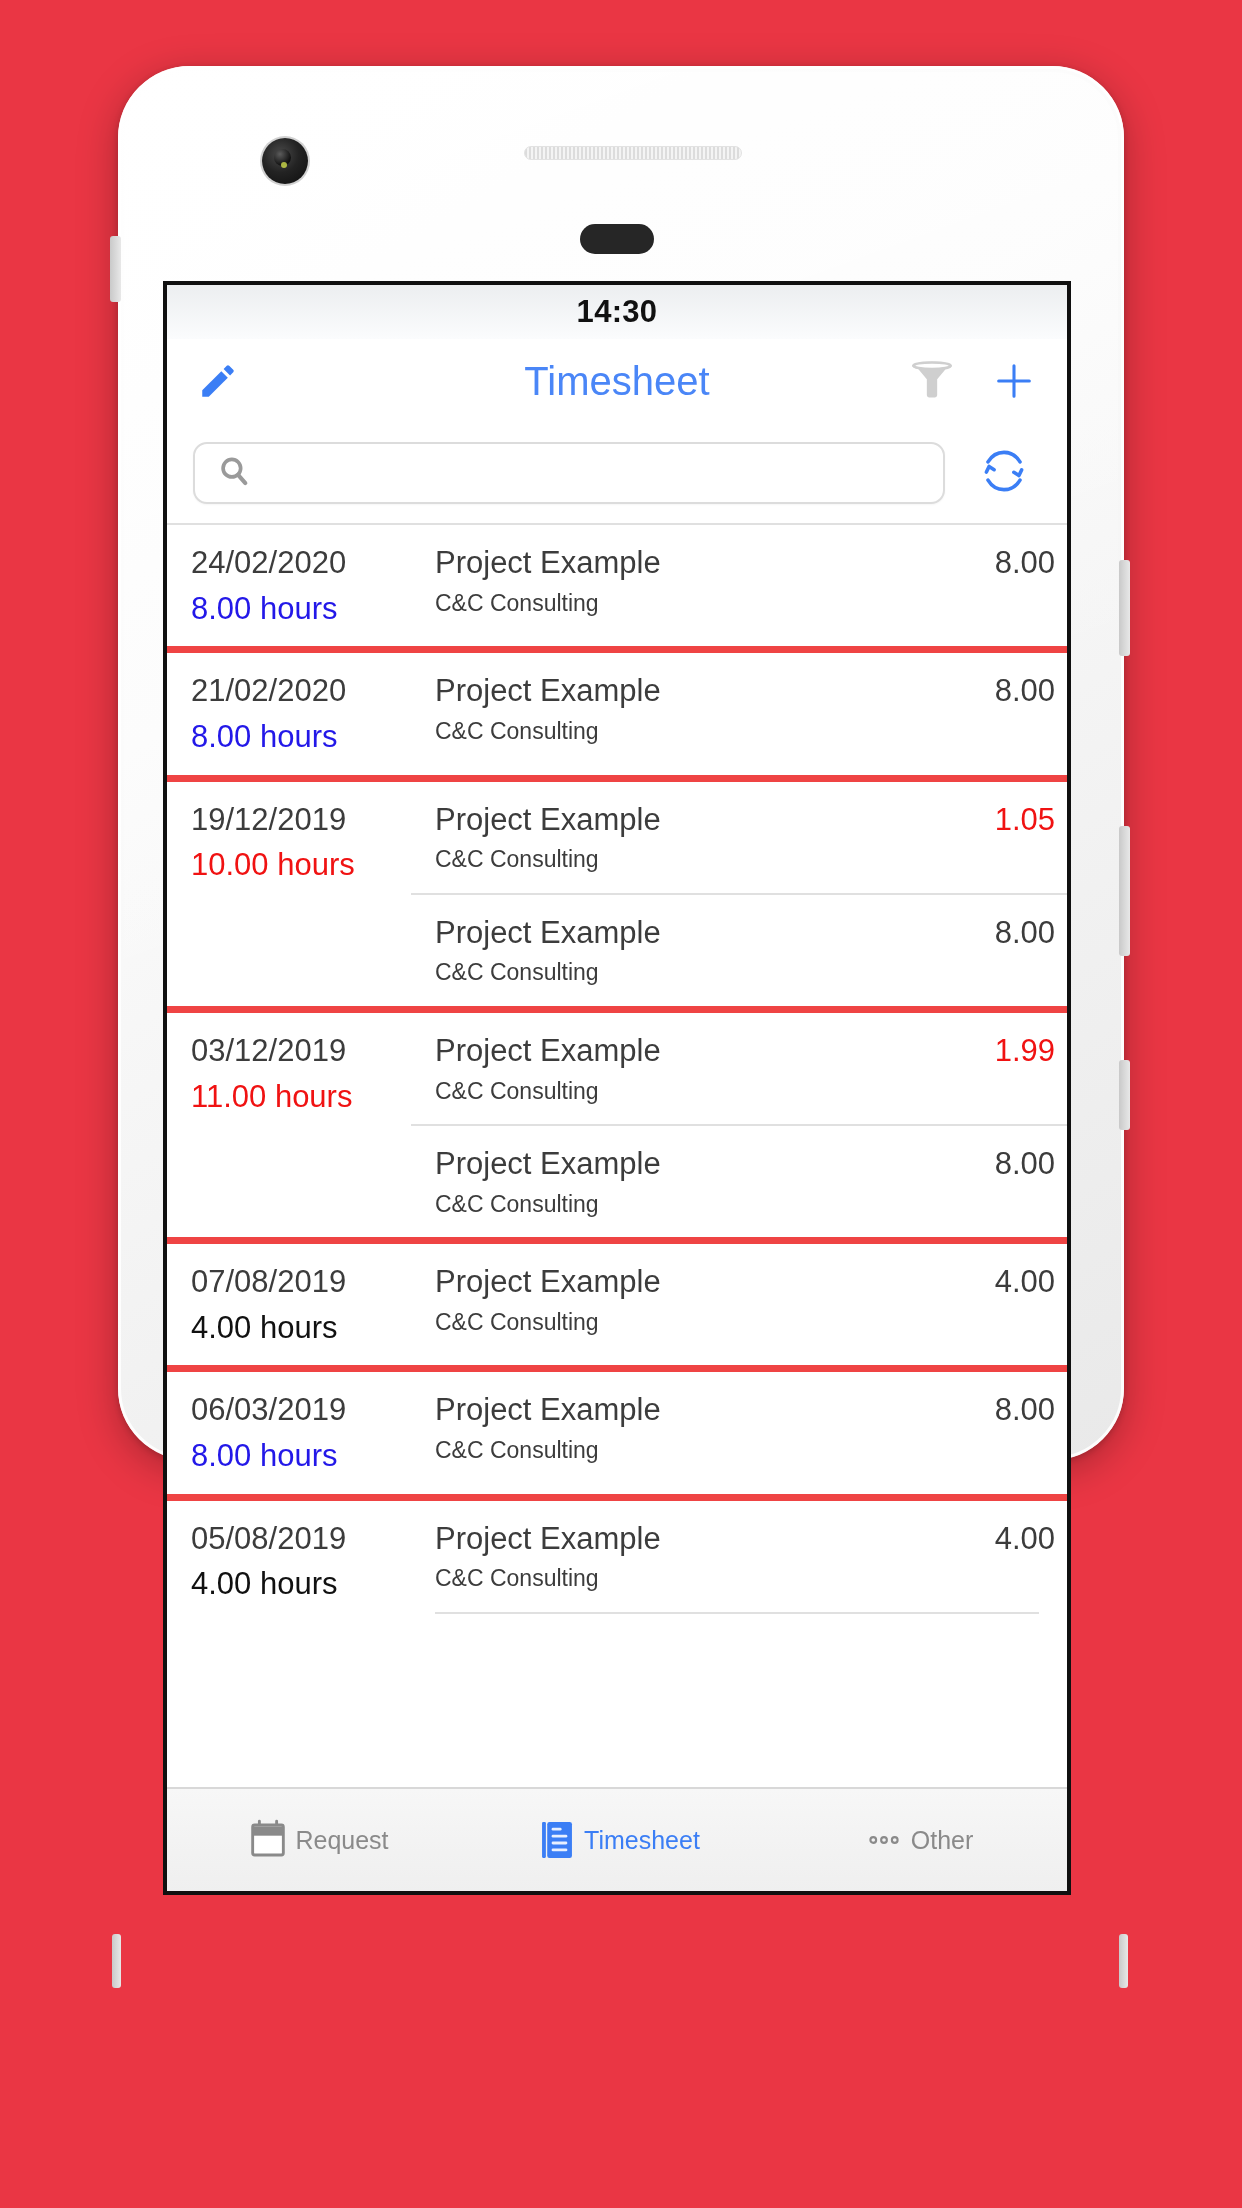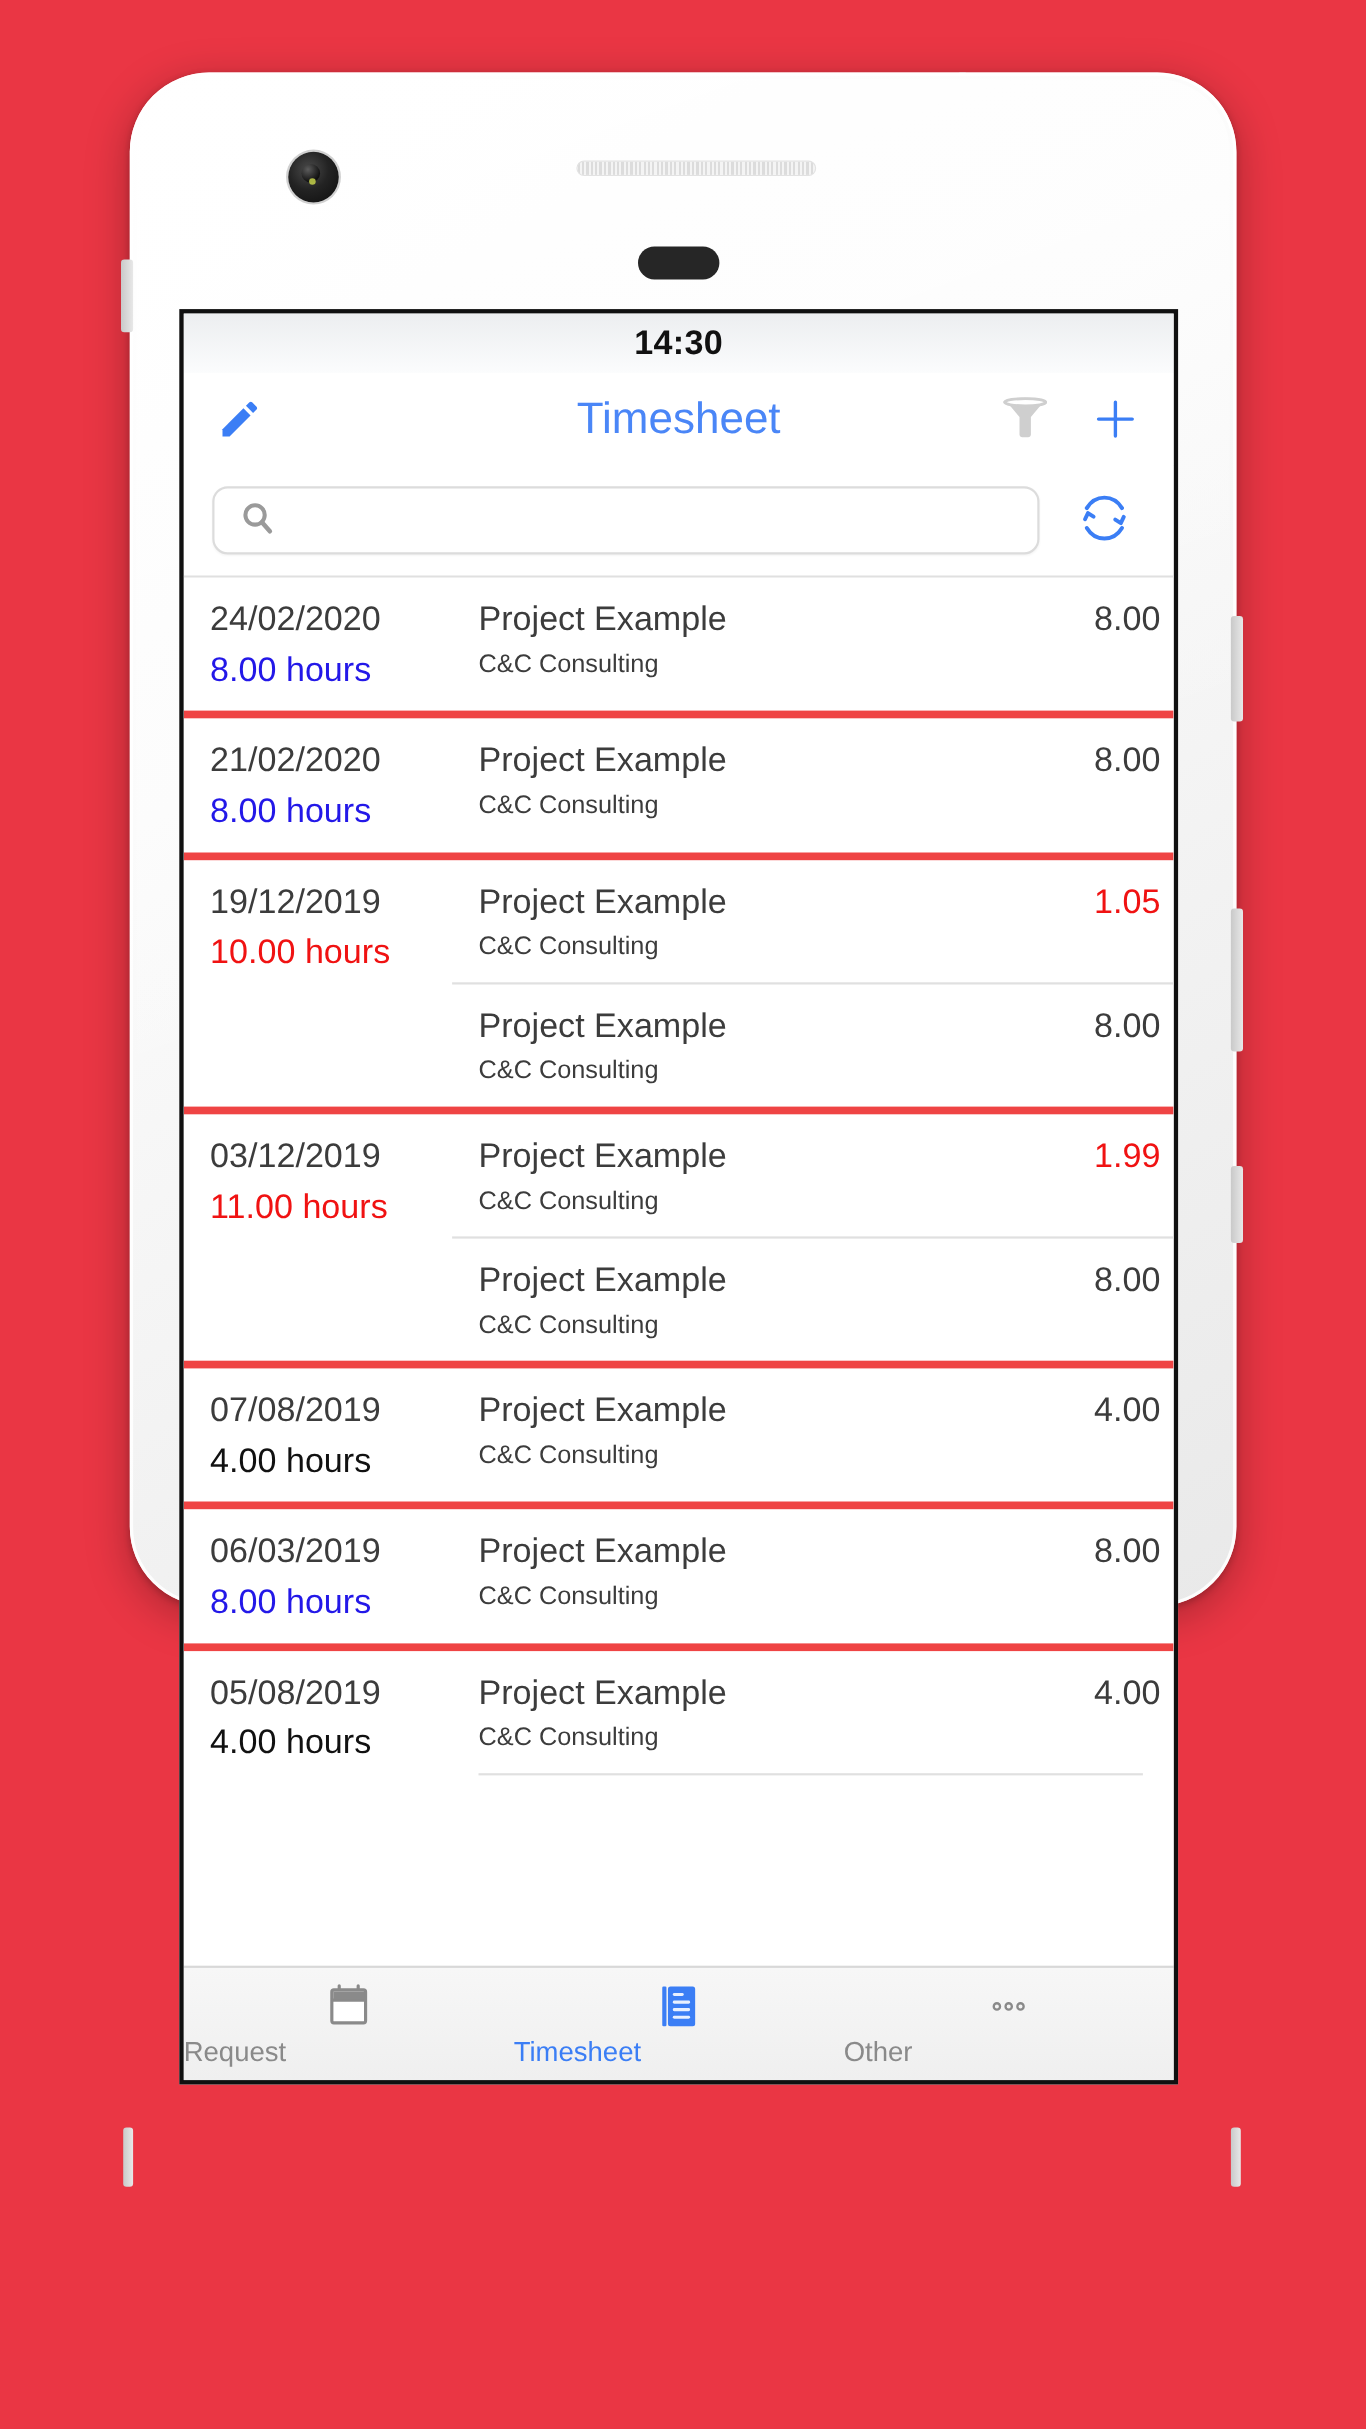--- a/index.html
+++ b/index.html
@@ -148,21 +148,21 @@
   .entry-trailing-rule{ border-top:2px solid #e0e0e0; margin:0 28px 0 24px; }
 
   
   .tabbar{
     flex:0 0 104px; height:104px;
     background:linear-gradient(180deg,#f7f7f7,#efefef);
     border-top:2px solid #d8d8d8;
     display:flex; align-items:stretch;
   }
   .tab{
-    flex:1; display:flex; flex-direction:column; justify-content:center; gap:4px;
+    flex:1; display:flex; align-items:center; justify-content:center; gap:4px;
   }
   .tab-label{ font-size:25px; color:#8a8a8a; }
   .tab-label.active{ color:#3b7ef5; }
   .tab-icon{ height:48px; display:flex; align-items:center; justify-content:center; }
 
   
   .chin{ position:absolute; left:163px; top:1895px; width:908px; height:0; }
 </style>
 </head>
 <body>

